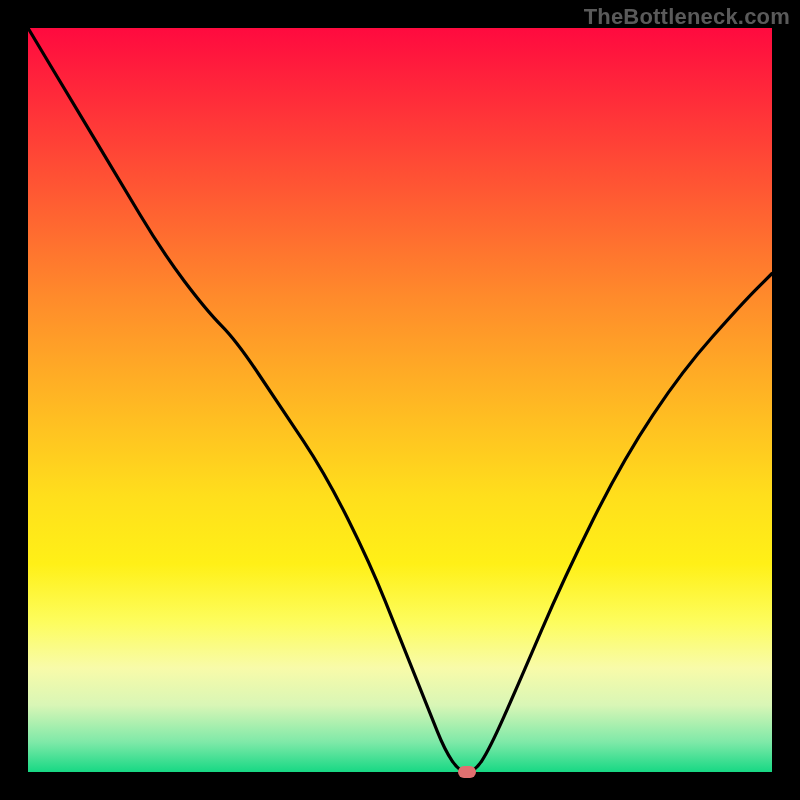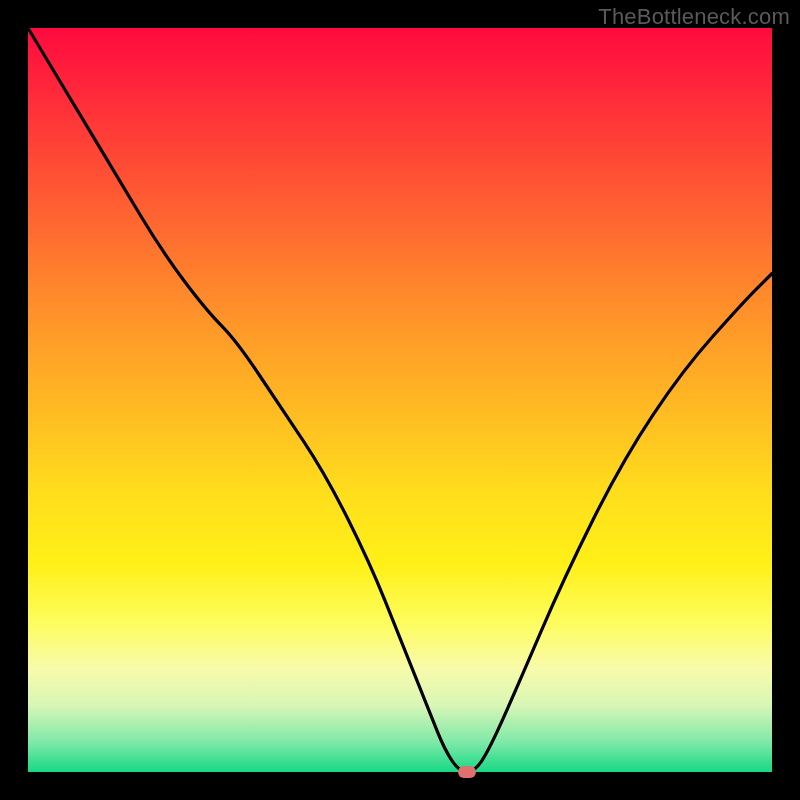--- a/index.html
+++ b/index.html
@@ -16,21 +16,21 @@
     width: 800px;
     height: 800px;
     background: #000;
   }
   .watermark {
     position: absolute;
     top: 4px;
     right: 10px;
     color: #5a5a5a;
     font-size: 22px;
-    font-weight: 400;
+    font-weight: 700;
     letter-spacing: 0.2px;
     z-index: 5;
   }
   .plot {
     position: absolute;
     left: 28px;
     top: 28px;
     width: 744px;
     height: 744px;
     

